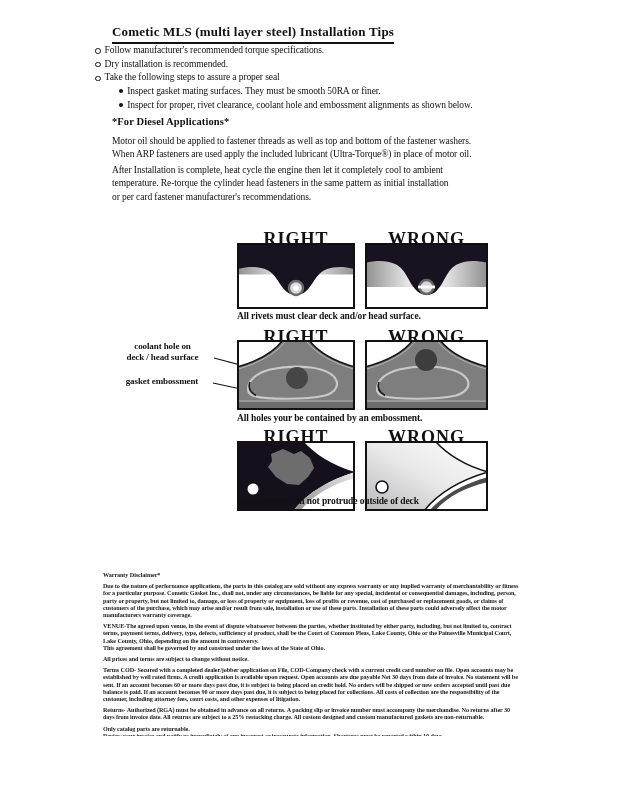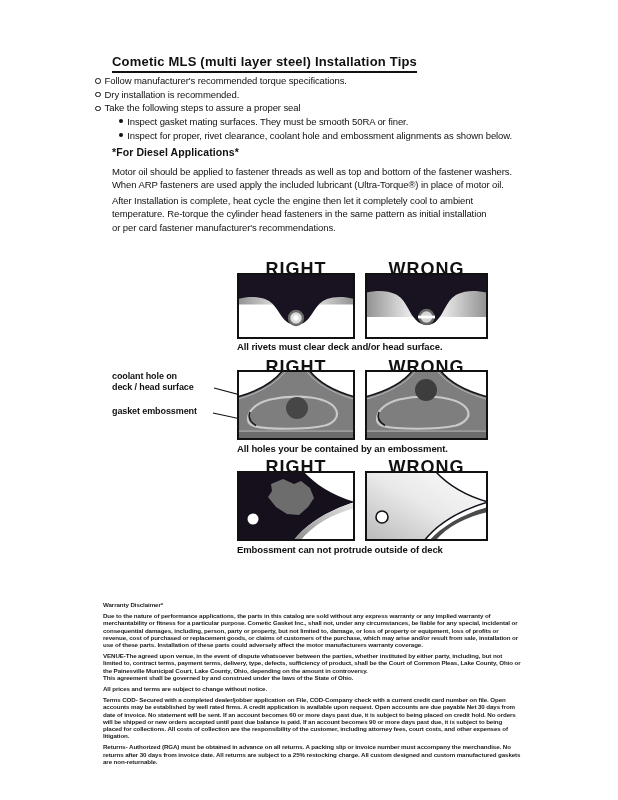--- a/index.html
+++ b/index.html
@@ -1,18 +1,18 @@
 <!DOCTYPE html>
 <html><head>
 <meta charset="utf-8">
 <style>
   html,body{margin:0;padding:0;background:#fff;}
   .page{
     position:relative;width:618px;height:736px;background:#ffffff;overflow:hidden;
-    font-family:Liberation Sans, sans-serif;color:#111;margin-top:30px;
+    font-family:Liberation Serif, serif;color:#111;
   }
   .abs{position:absolute;}
 
   
   .title{
     left:112px;top:24px;font-size:13px;font-weight:bold;letter-spacing:.2px;
     border-bottom:2px solid #111;padding-bottom:2px;
   }
 
   
@@ -31,22 +31,22 @@
   
   .fig-label{font-size:18px;font-weight:600;letter-spacing:1px;text-align:center;white-space:nowrap;}
   .caption{font-size:9.5px;font-weight:bold;letter-spacing:-.1px;white-space:nowrap;line-height:11px;}
   .lbl-right-1,.lbl-right-2,.lbl-right-3{left:237px;width:118px;}
   .lbl-wrong-1,.lbl-wrong-2,.lbl-wrong-3{left:365px;width:123px;}
   .lbl-right-1,.lbl-wrong-1{top:229px;}
   .lbl-right-2,.lbl-wrong-2{top:327px;}
   .lbl-right-3,.lbl-wrong-3{top:427px;}
   .boxA{top:243px;} .boxB{top:340px;} .boxC{top:441px;}
   .bx1{left:237px;} .bx2{left:365px;}
-  .cap1{left:237px;top:311px;} .cap2{left:237px;top:413px;} .cap3{left:237px;top:514px;}
-  .side-label{font-size:9px;font-weight:600;letter-spacing:-.1px;text-align:left;line-height:10.5px;}
+  .cap1{left:237px;top:311px;} .cap2{left:237px;top:413px;} .cap3{left:237px;top:496px;}
+  .side-label{font-size:9px;font-weight:600;letter-spacing:-.1px;text-align:center;line-height:10.5px;}
   .coolant-label{left:112px;width:101px;top:341px;}
   .emboss-label{left:112px;width:100px;top:376px;}
   .leader-svg{left:112px;top:350px;pointer-events:none;}
 
   
   .disclaimer{left:103px;top:571px;width:418px;font-size:6.2px;line-height:7.2px;
     font-weight:600;letter-spacing:-.1px;color:#1c1c1c;}
   .disclaimer p{margin:0 0 4px 0;}
   .disclaimer p.tight{margin:0;}
   .disc-h{font-weight:bold;margin:0 0 5px 0;}

